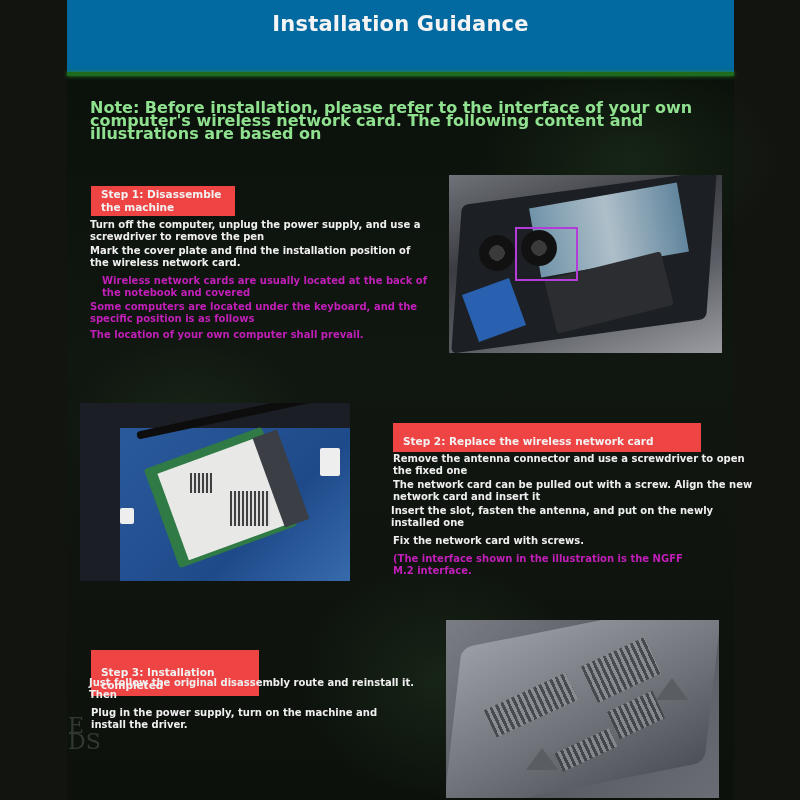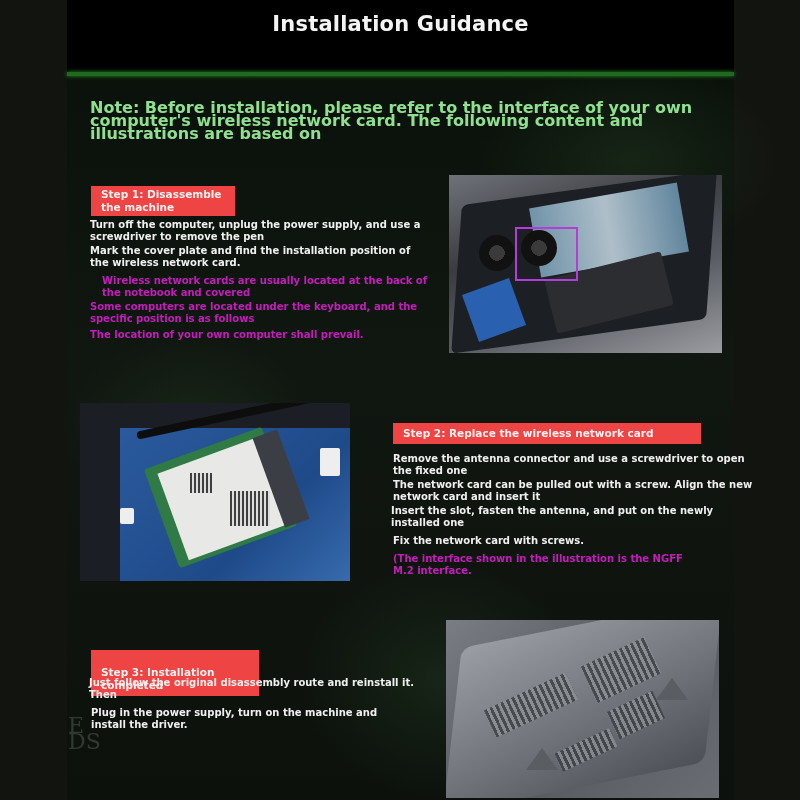--- a/index.html
+++ b/index.html
@@ -9,21 +9,21 @@
       font-family: "DejaVu Sans", sans-serif;
     }
     .page {
       position: absolute; left: 67px; top: 0; width: 667px; height: 800px;
       background: linear-gradient(180deg, #041004 0%, #0b120b 12%, #101610 45%, #0f140f 70%, #0c110c 100%);
     }
     .bg-swoosh {
       position: absolute; pointer-events: none;
       background: radial-gradient(ellipse at center, rgba(40,70,40,0.35) 0%, rgba(20,40,20,0) 70%);
     }
-    .header { position: absolute; left: 67px; top: 0; width: 667px; height: 72px; background: #000000; }
+    .header { position: absolute; left: 67px; top: 0; width: 667px; height: 72px; background: #0369a1; }
     .header-line { position: absolute; left: 67px; top: 72px; width: 667px; height: 4px; background: #1e6b1e; box-shadow: 0 0 4px #2b8a2b; }
     .title {
       position: absolute; left: 0; right: 0; top: 12px; text-align: center;
       color: #f4f4f4; font-weight: bold; font-size: 21px; letter-spacing: 0.2px;
     }
     .note {
       position: absolute; left: 90px; top: 101px; width: 640px;
       color: #7fe07f; font-size: 16px; font-weight: bold; line-height: 13px;
     }
     .note .l1 { color: #8fe08f; }
@@ -99,21 +99,21 @@
   <div class="pcb"></div>
   <div class="cable"></div>
   <div class="card"></div>
   <div class="label"></div>
   <div class="qr" style="left:110px;top:70px;width:22px;height:20px;"></div>
   <div class="qr" style="left:150px;top:88px;width:40px;height:35px;"></div>
   <div class="slot"></div>
   <div class="white" style="left:240px;top:45px;"></div>
   <div class="white" style="left:40px;top:105px;width:14px;height:16px;"></div>
 </div>
-<div class="step-label" style="left:393px;top:423px;width:290px;padding-top:4px;padding-bottom:4px;">Step 2: Replace the wireless network card</div>
+<div class="step-label" style="left:393px;top:423px;width:290px;padding-top:12px;padding-bottom:4px;">Step 2: Replace the wireless network card</div>
 <div class="body-text" style="left:393px;top:453px;width:365px;">
   <div class="para">Remove the antenna connector and use a screwdriver to open the fixed one</div>
   <div class="para">The network card can be pulled out with a screw. Align the new network card and insert it</div>
   <div class="para" style="margin-left:-2px;">Insert the slot, fasten the antenna, and put on the newly installed one</div>
   <div class="para" style="margin-top:6px;">Fix the network card with screws.</div>
   <div class="para magenta" style="margin-top:6px;width:300px;">(The interface shown in the illustration is the NGFF M.2 interface.</div>
 </div>
 
 <div class="step-label" style="left:91px;top:650px;width:150px;padding-top:16px;padding-bottom:4px;">Step 3: Installation completed</div>
 <div class="body-text" style="left:89px;top:677px;width:350px;">

